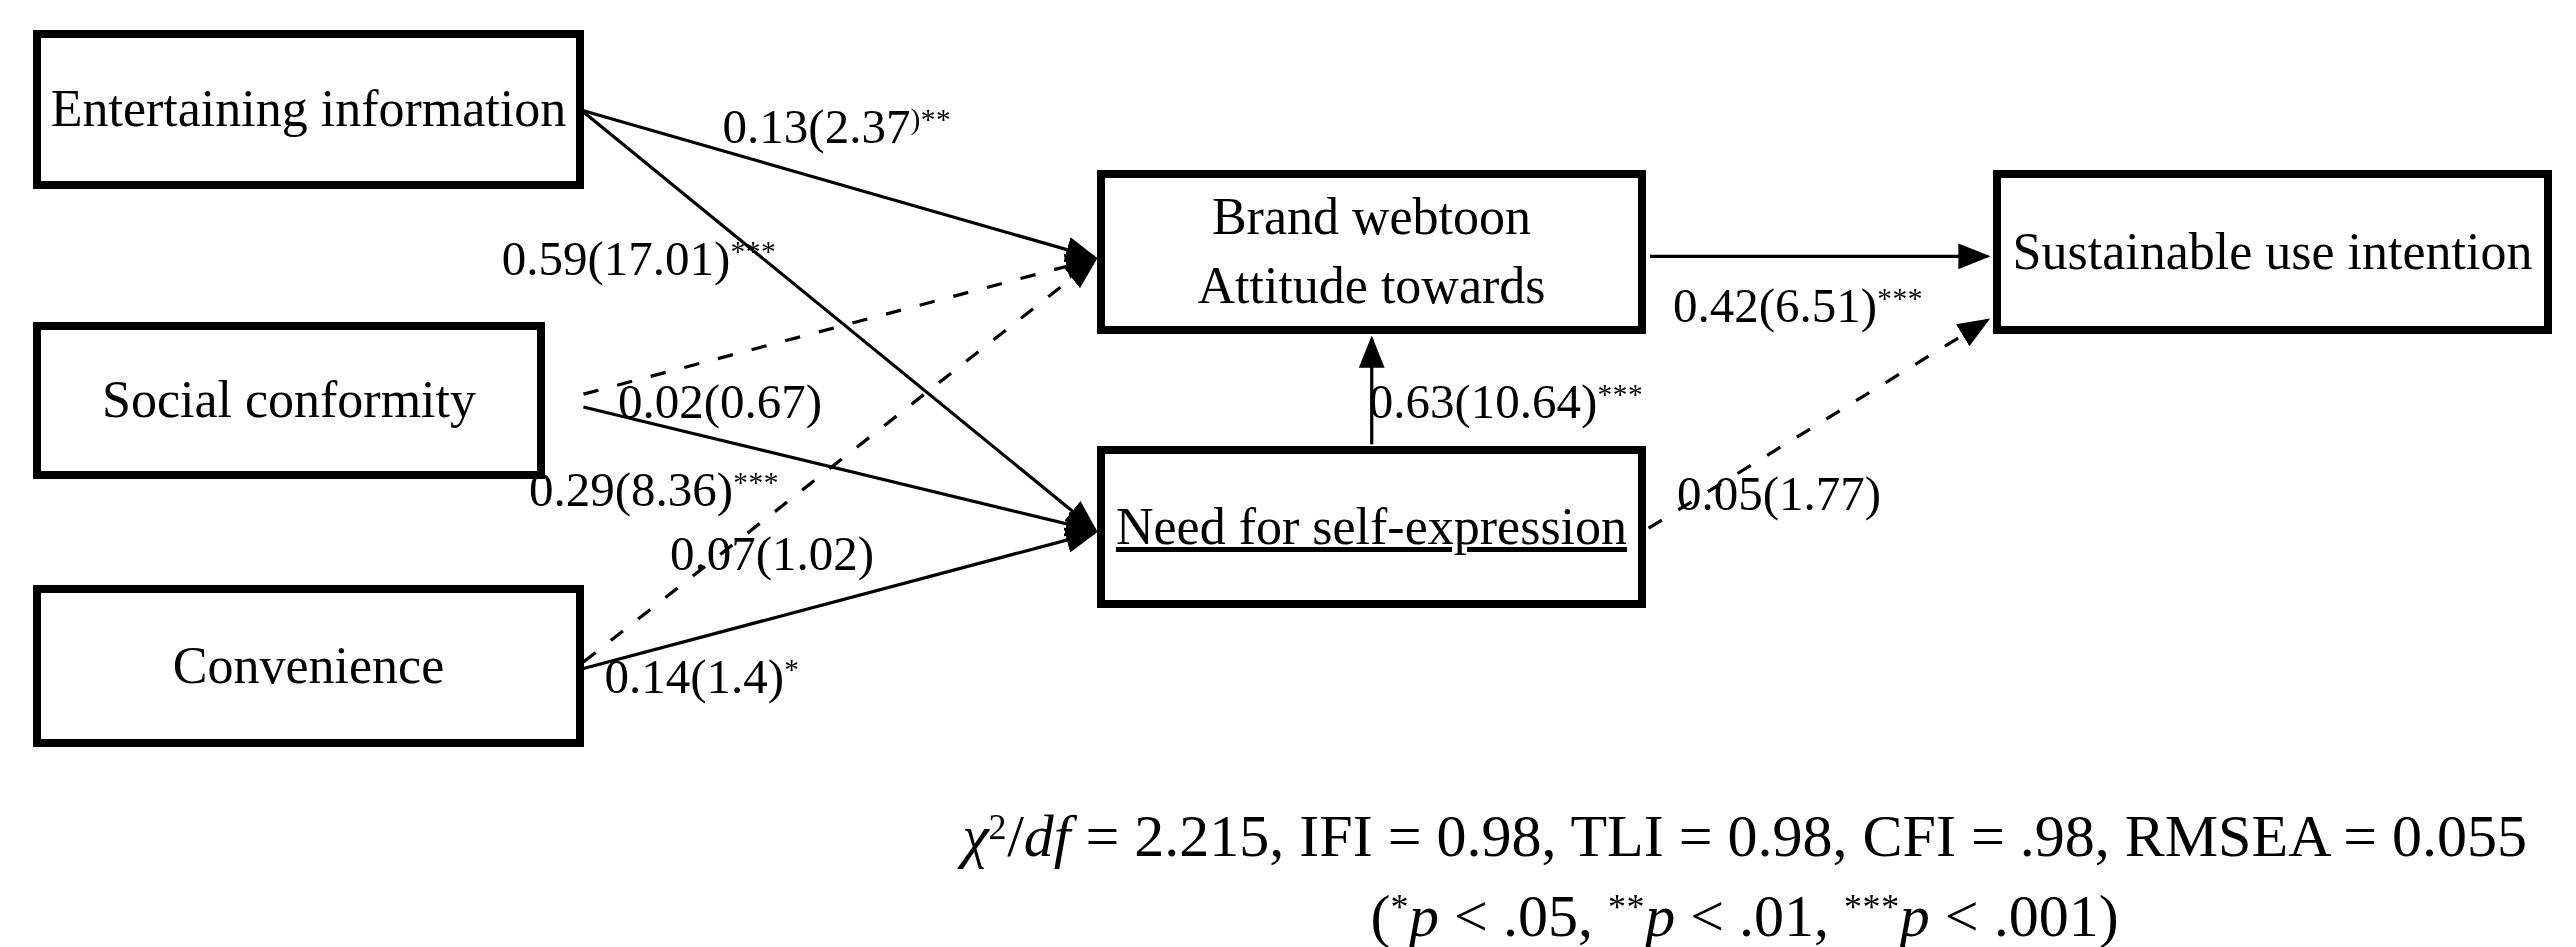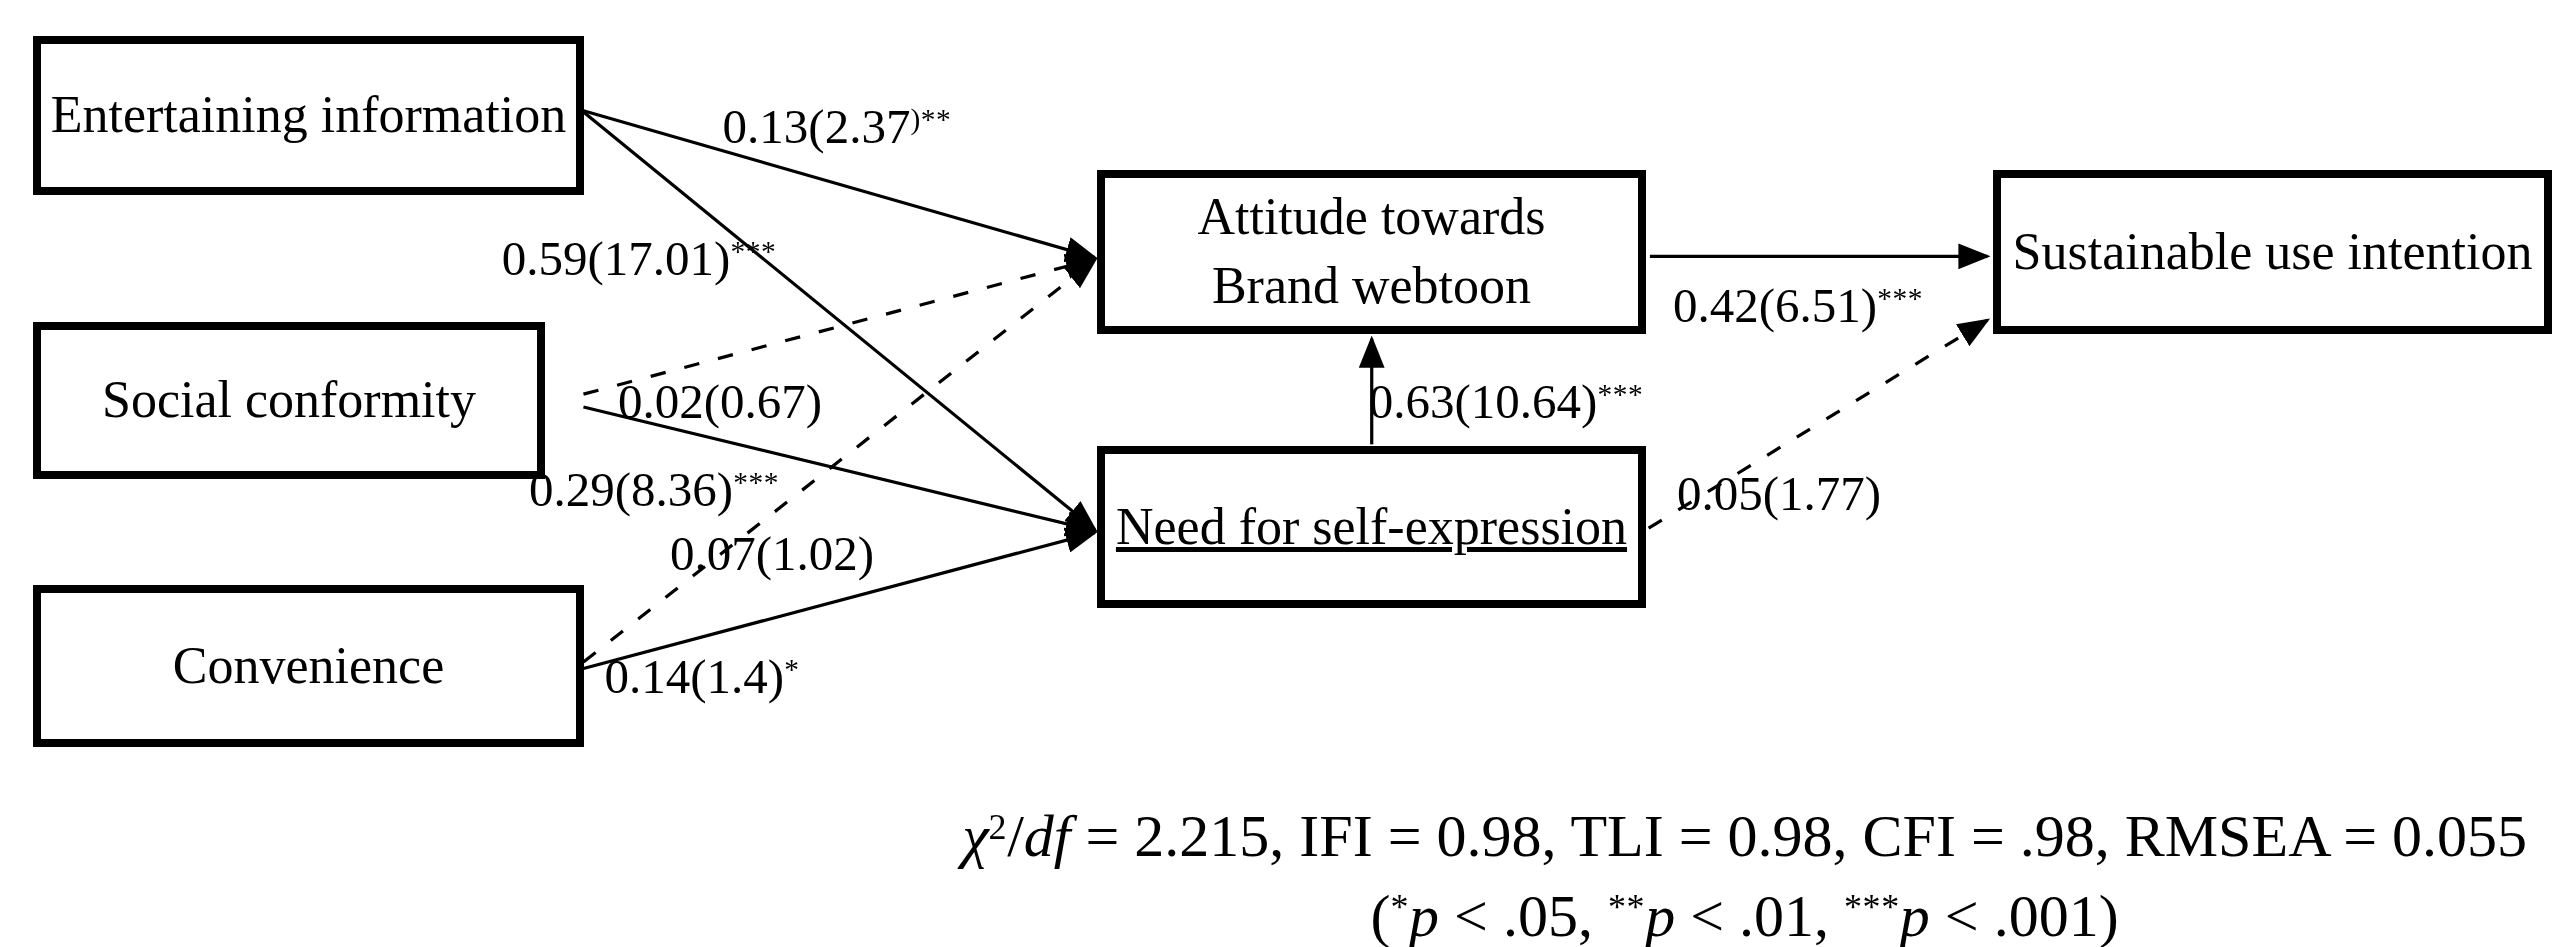--- a/index.html
+++ b/index.html
@@ -57,39 +57,39 @@
         <line x1="906" y1="612" x2="1700" y2="402" class="dashed" marker-end="url(#arrowhead)"></line>
         <line x1="906" y1="632" x2="1700" y2="824" class="solid" marker-end="url(#arrowhead)"></line>
         <line x1="906" y1="1028" x2="1700" y2="404" class="dashed" marker-end="url(#arrowhead)"></line>
         <line x1="906" y1="1038" x2="1700" y2="827" class="solid" marker-end="url(#arrowhead)"></line>
         <line x1="2130" y1="690" x2="2130" y2="526" class="solid" marker-end="url(#arrowhead)"></line>
         <line x1="2562" y1="398" x2="3086" y2="398" class="solid" marker-end="url(#arrowhead)"></line>
         <line x1="2560" y1="820" x2="3086" y2="497" class="dashed" marker-end="url(#arrowhead)"></line>
       </g>
   </svg>
   <div id="boxes">
-      <div class="box" style="left: 33px; top: 36px; width: 551px; height: 159px;">
+      <div class="box" style="left: 33px; top: 30px; width: 551px; height: 159px;">
         <div>
           <span class="bline">Entertaining information</span>
         </div>
       </div>
       <div class="box" style="left: 33px; top: 322px; width: 512px; height: 157px;">
         <div>
           <span class="bline">Social conformity</span>
         </div>
       </div>
       <div class="box" style="left: 33px; top: 585px; width: 551px; height: 162px;">
         <div>
           <span class="bline">Convenience</span>
         </div>
       </div>
       <div class="box" style="left: 1097px; top: 170px; width: 549px; height: 164px;">
         <div>
+          <span class="bline">Brand webtoon</span>
           <span class="bline">Attitude towards</span>
-          <span class="bline">Brand webtoon</span>
         </div>
       </div>
       <div class="box" style="left: 1097px; top: 446px; width: 549px; height: 162px; text-decoration: underline;">
         <div>
           <span class="bline">Need for self-expression</span>
         </div>
       </div>
       <div class="box" style="left: 1993px; top: 170px; width: 559px; height: 164px;">
         <div>
           <span class="bline">Sustainable use intention</span>

